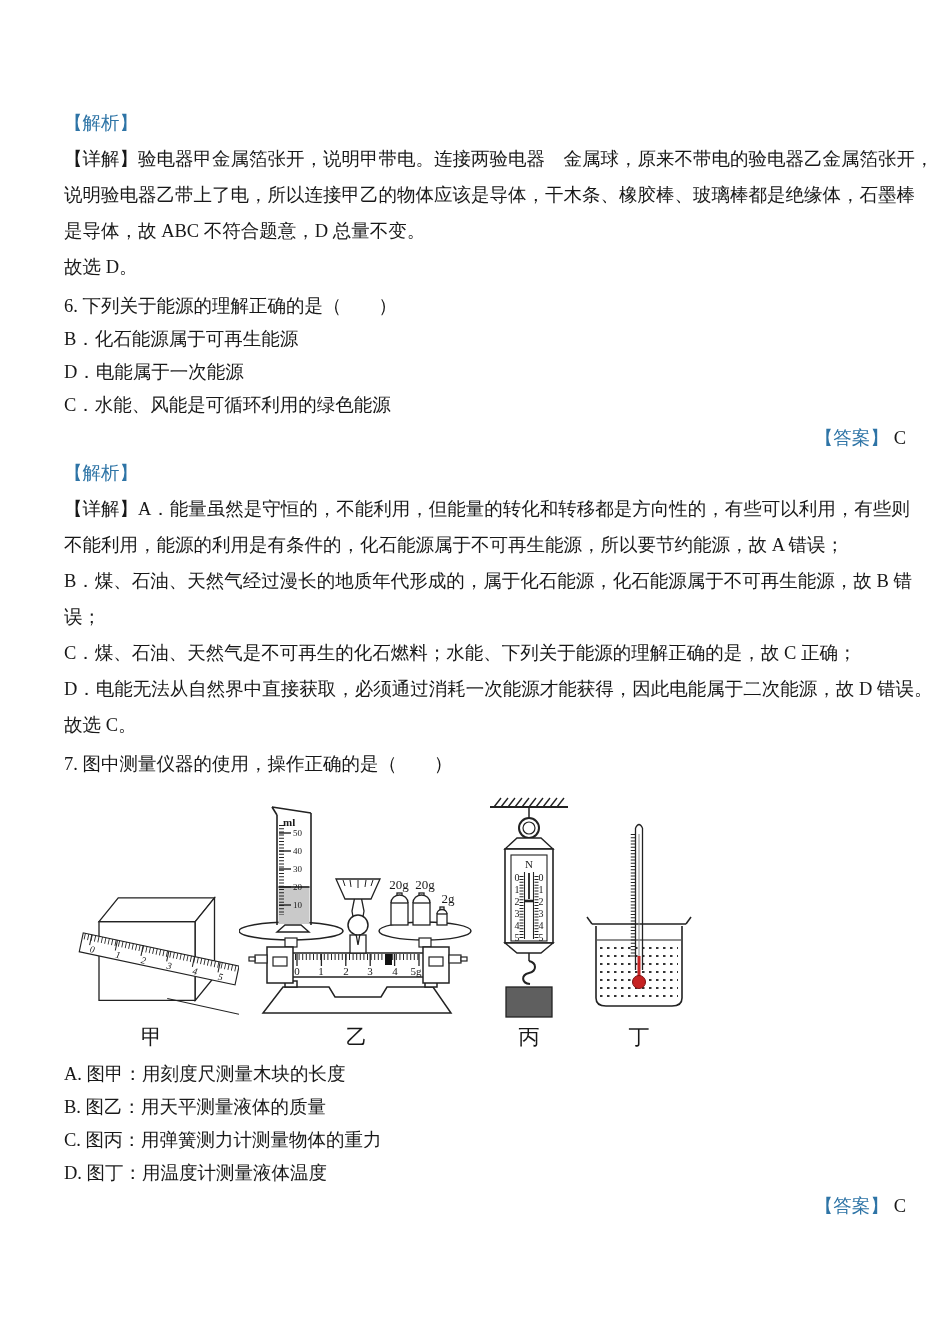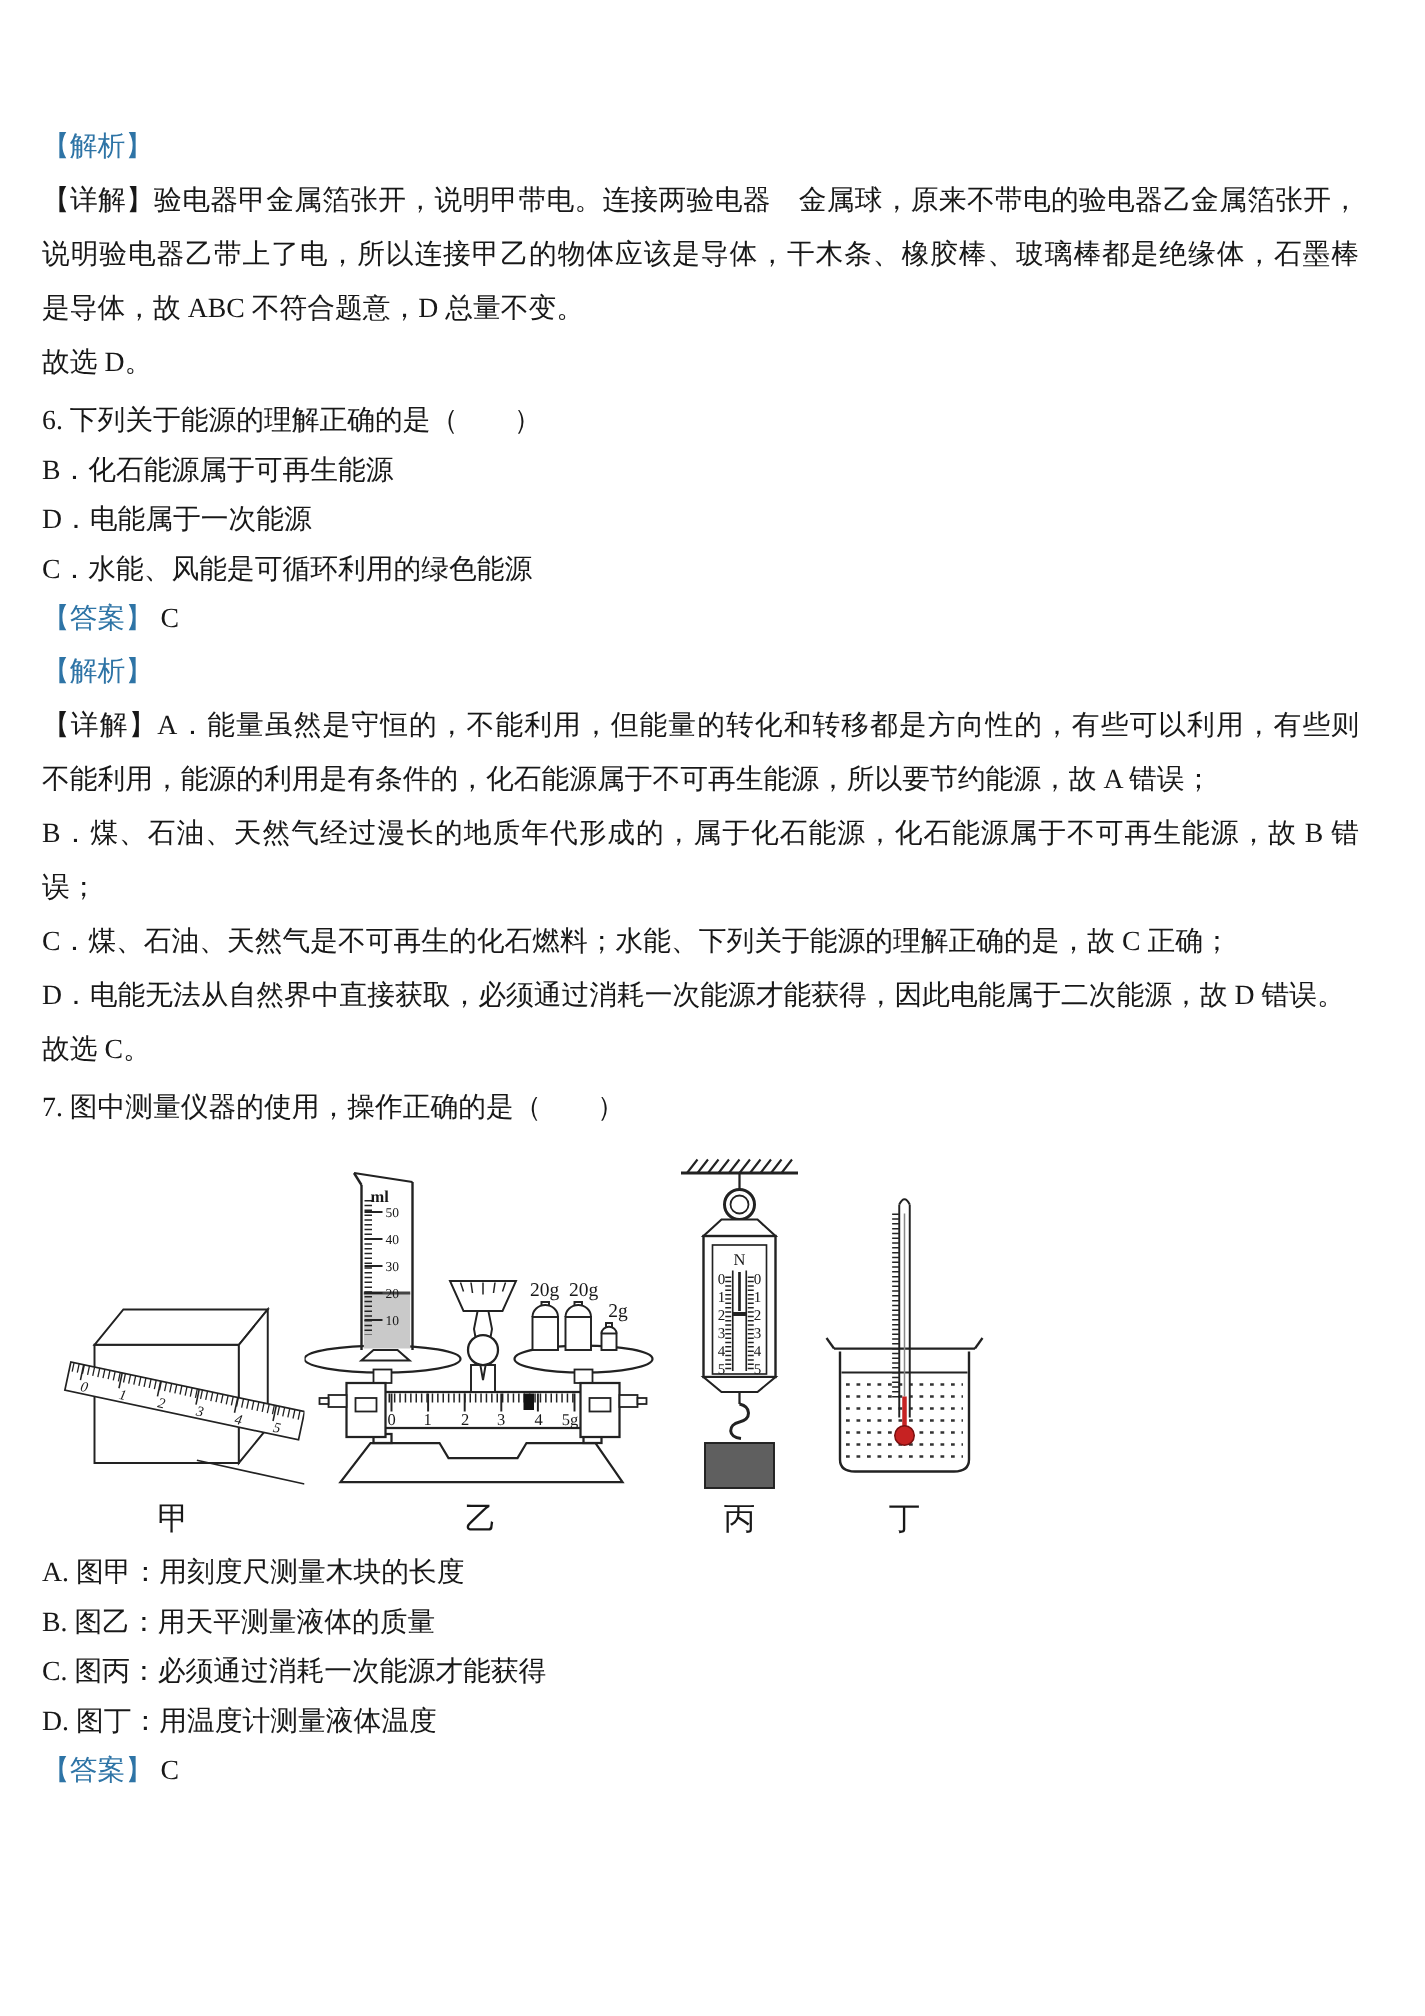--- a/index.html
+++ b/index.html
@@ -2,28 +2,28 @@
 <html><head>
 <meta charset="utf-8">
 <style>
   * { box-sizing: border-box; }
   html,body { margin:0; padding:0; }
   body {
     width: 950px; height: 1344px; background:#ffffff; color:#181818;
     font-family:"Liberation Serif","DejaVu Serif",serif;
     overflow:hidden;
   }
-  .page { padding: 80px 44px 0 28px; font-size: 18.5px; }
+  .page { padding: 80px 44px 0 64px; font-size: 18.5px; margin-top: 25px; }
   .blue { color:#2e74a6; }
   p { margin:0; }
   .docline { line-height:36px; white-space:nowrap; }
   .full { text-align:justify; text-align-last:justify; }
   .opt  { line-height:33px; white-space:nowrap; }
   .stem { line-height:33px; margin-top:5px; white-space:nowrap; }
-  .ansline { line-height:33px; white-space:nowrap; }
+  .ansline { line-height:33px; white-space:nowrap;text-align:right; }
   .ansline .val { margin-left:5px; }
   .figure-row { display:flex; align-items:flex-end; margin:12px 0 8px 0; }
   .fig { display:flex; flex-direction:column; align-items:center; }
   .fig svg { display:block; }
   .figlabel { font-size:21px; line-height:26px; margin-top:6px; }
   svg text { font-family:"Liberation Serif","DejaVu Serif",serif; fill:#181818; }
 </style>
 </head>
 <body>
 
@@ -240,17 +240,17 @@
           <circle cx="55" cy="164" r="6.5" fill="#c62222" stroke="#7a1010" stroke-width="1"></circle>
         </g>
       </svg>
       <div class="figlabel">丁</div>
     </div>
 
   </div>
 
   <p class="opt">A. 图甲：用刻度尺测量木块的长度</p>
   <p class="opt">B. 图乙：用天平测量液体的质量</p>
-  <p class="opt">C. 图丙：必须通过消耗一次能源才能获得</p>
+  <p class="opt">C. 图丙：用弹簧测力计测量物体的重力</p>
   <p class="opt">D. 图丁：用温度计测量液体温度</p>
   <p class="ansline"><span class="blue">【答案】</span><span class="val">C</span></p>
 
 </div>
 
 </body></html>

